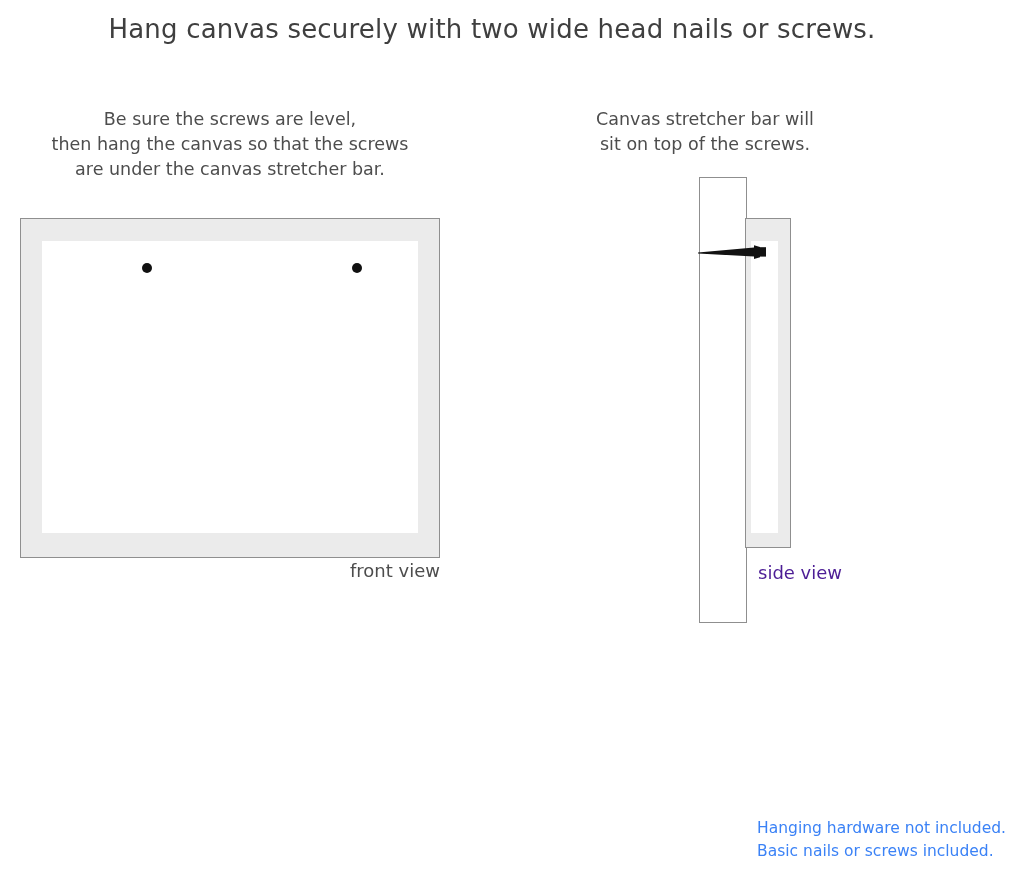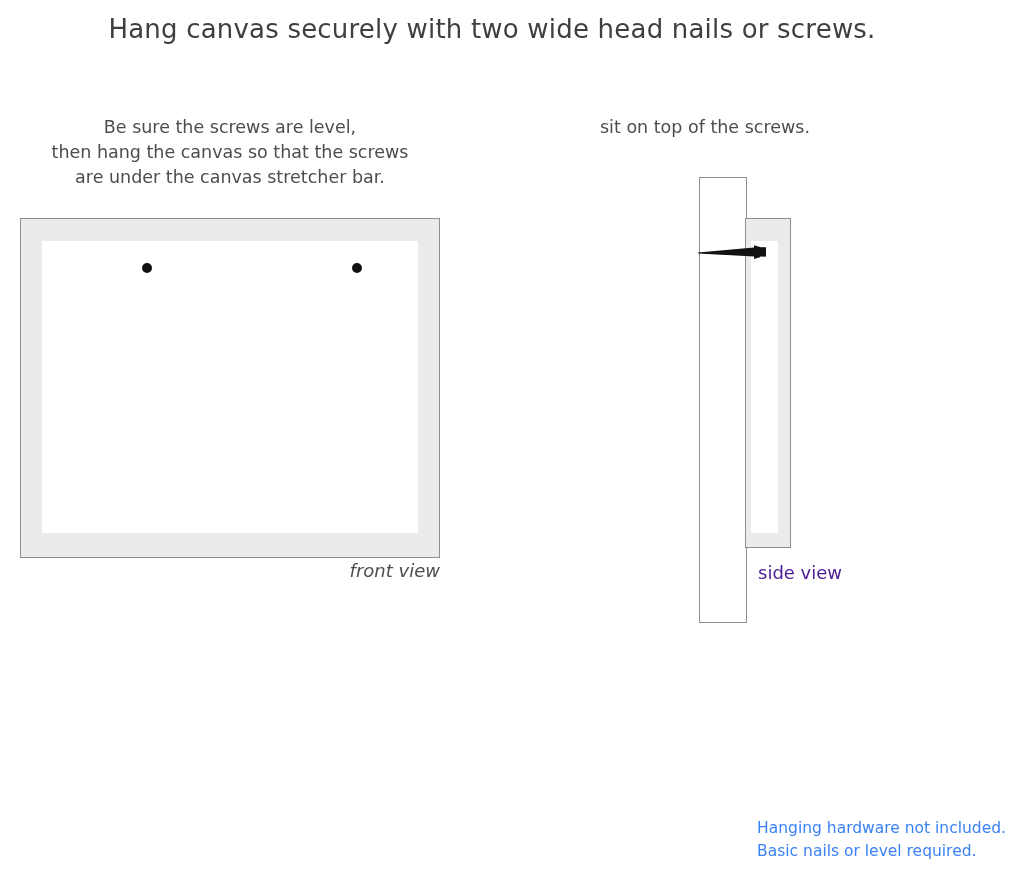--- a/index.html
+++ b/index.html
@@ -30,21 +30,20 @@
     white-space: nowrap;
   }
 
   
   .caption {
     position: absolute;
     font-size: 17.5px;
     line-height: 25px;
     color: #4d4d4d;
     text-align: center;
-    margin-top: 8px;
   }
   #caption-front {
     left: 20px;
     top: 107px;
     width: 420px;
   }
   #caption-side {
     left: 560px;
     top: 107px;
     width: 290px;
@@ -88,21 +87,20 @@
   #screw-dot-right { left: 310px; top: 22px; }
 
   #front-view-label {
     position: absolute;
     left: 240px;
     top: 560px;
     width: 200px;
     text-align: right;
     font-size: 18px;
     color: #4d4d4d;
-    font-style: italic;
   }
 
   
   #side-view {
     position: absolute;
     left: 690px;
     top: 170px;
     width: 180px;
     height: 470px;
   }
@@ -168,20 +166,21 @@
 
 <div id="headline">Hang canvas securely with two wide head nails or screws.</div>
 
 <div class="caption" id="caption-front">
   <span class="caption-line">Be sure the screws are level,</span>
   <span class="caption-line">then hang the canvas so that the screws</span>
   <span class="caption-line">are under the canvas stretcher bar.</span>
 </div>
 
 <div class="caption" id="caption-side">
+  <span class="caption-line">Canvas stretcher bar will</span>
   <span class="caption-line">sit on top of the screws.</span>
 </div>
 
 <div id="front-view">
   <div id="front-frame">
     <div id="front-canvas-face">
       <span class="screw-dot" id="screw-dot-left"></span>
       <span class="screw-dot" id="screw-dot-right"></span>
     </div>
   </div>
@@ -196,14 +195,14 @@
   <svg id="side-screw" viewBox="0 0 72 16">
     <polygon points="0,8.6 56,3.6 56,12.6 0,9.4" fill="#121212"></polygon>
     <polygon points="56,1.2 62,3.0 62,13.2 56,15.0" fill="#121212"></polygon>
     <rect x="60" y="3.2" width="8" height="9.4" fill="#121212"></rect>
   </svg>
 </div>
 <div id="side-view-label">side view</div>
 
 <div id="footer-note">
   <span class="footer-line">Hanging hardware not included.</span>
-  <span class="footer-line">Basic nails or level required.</span>
+  <span class="footer-line">Basic nails or screws included.</span>
 </div>
 
 </body></html>

